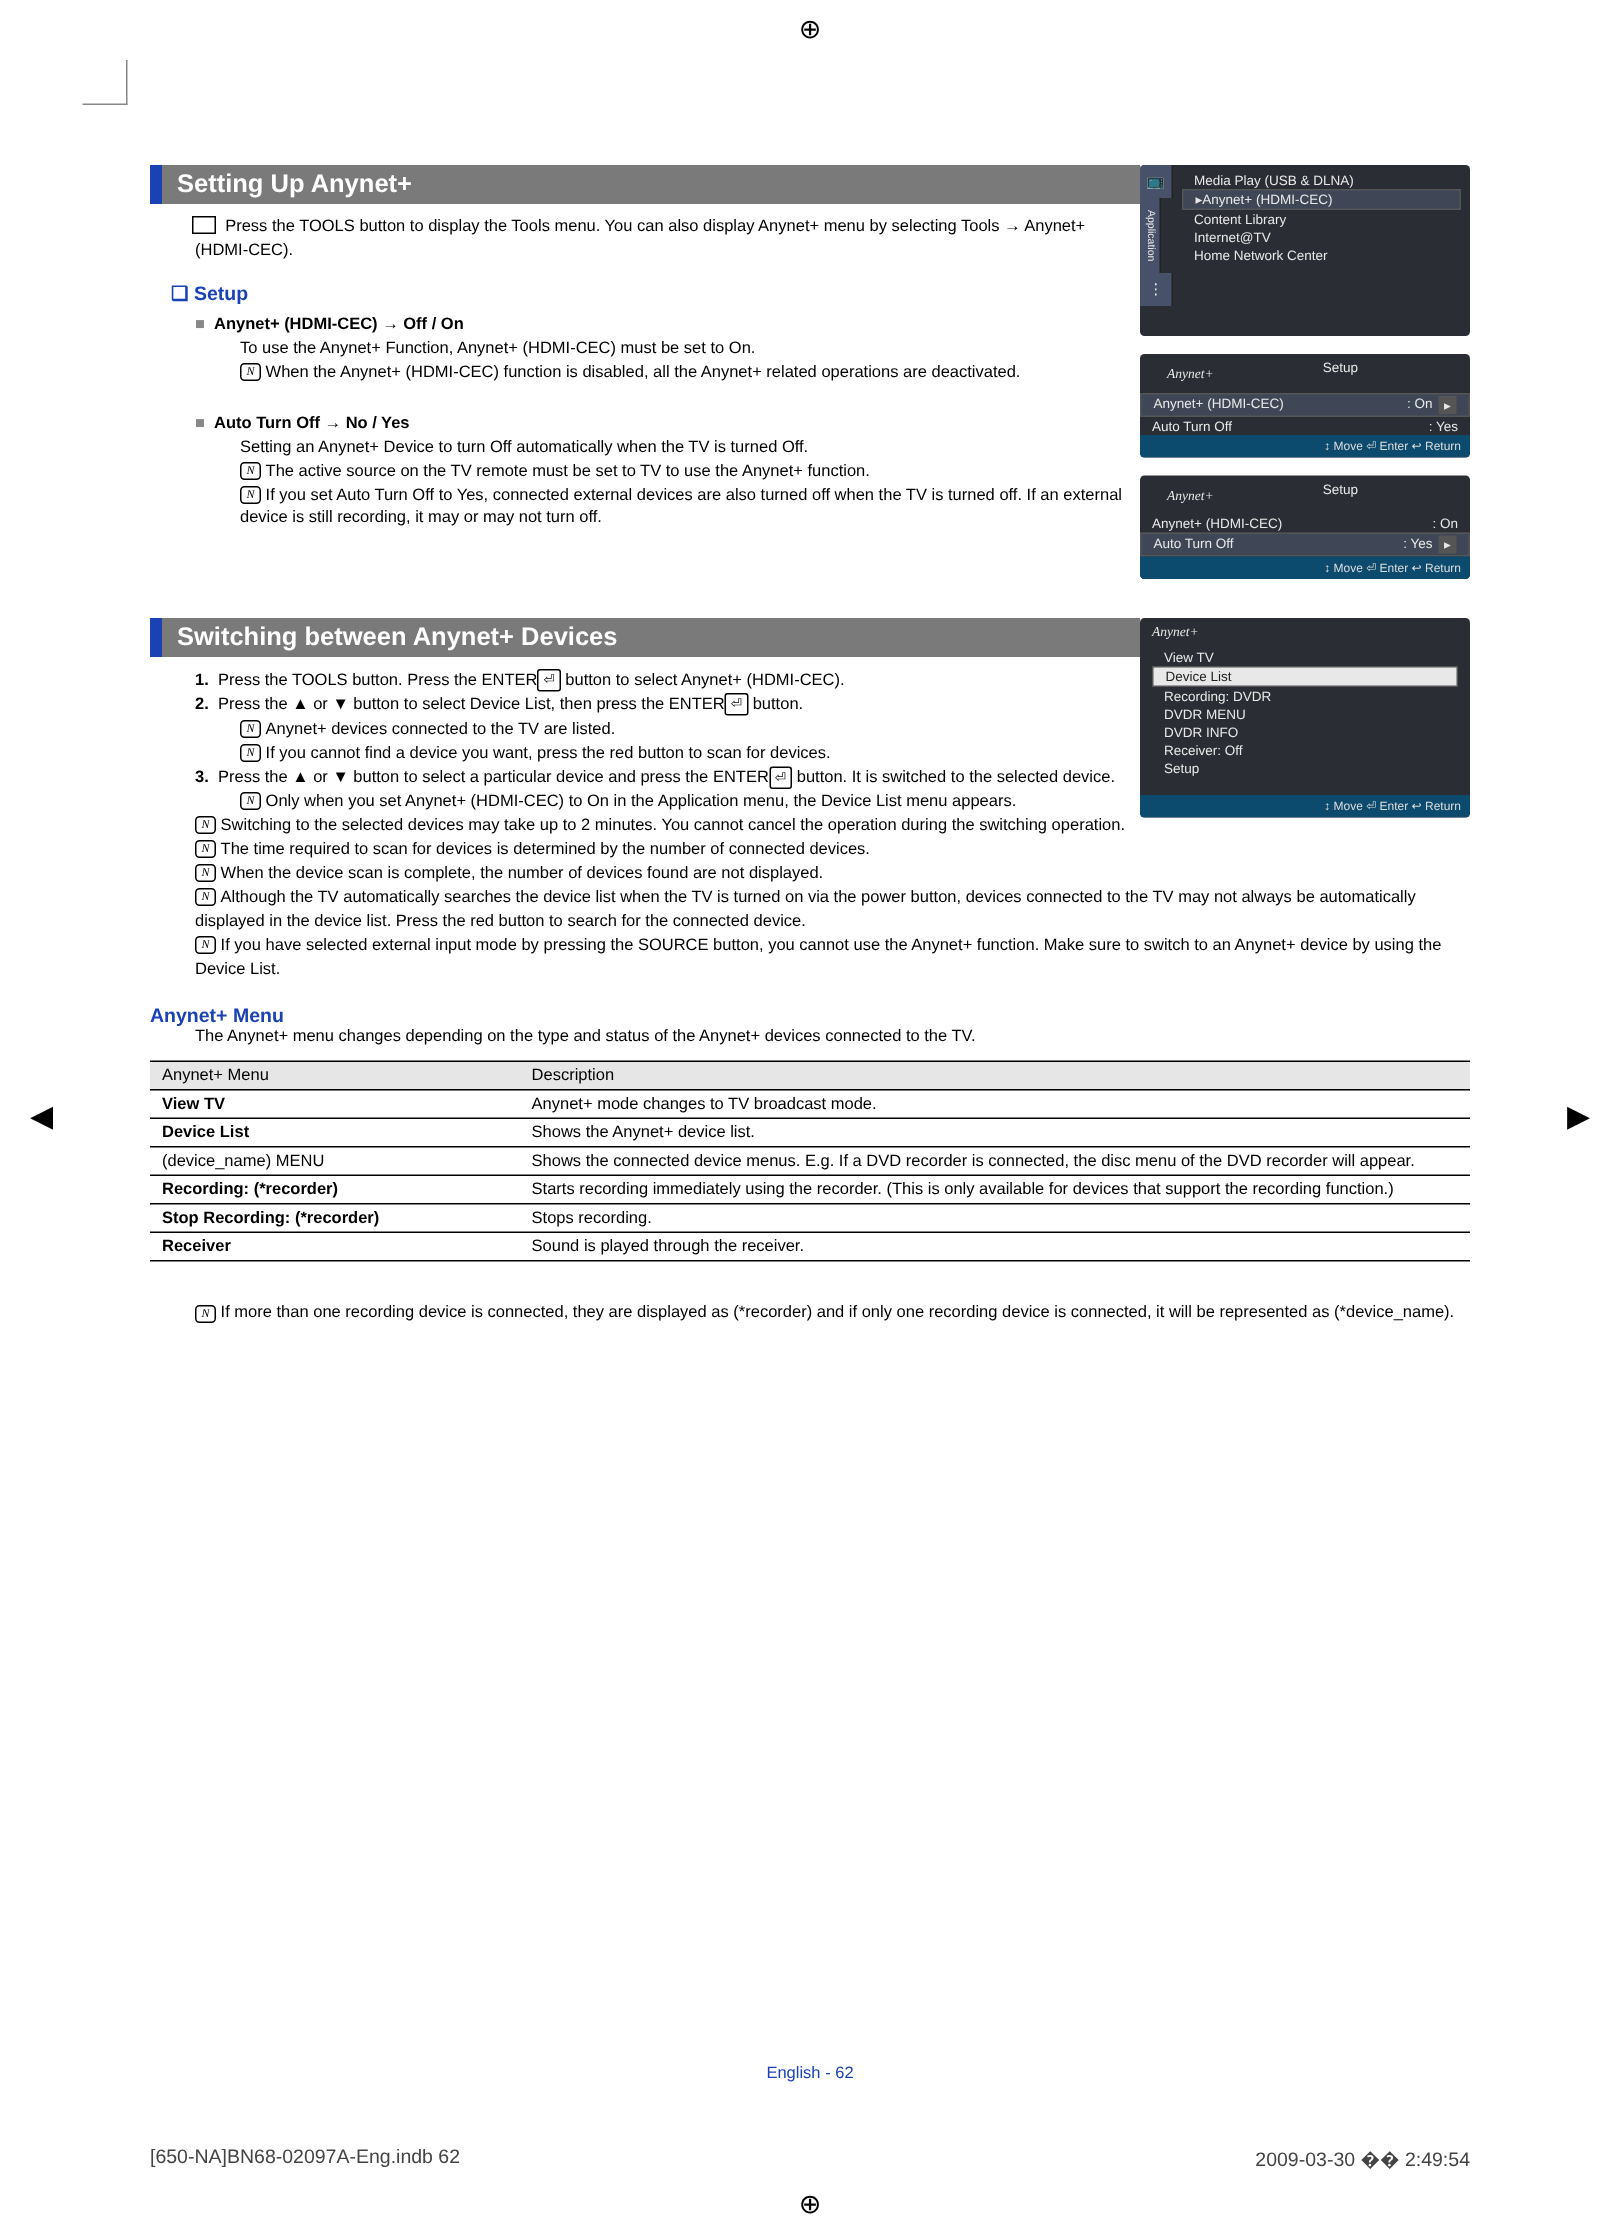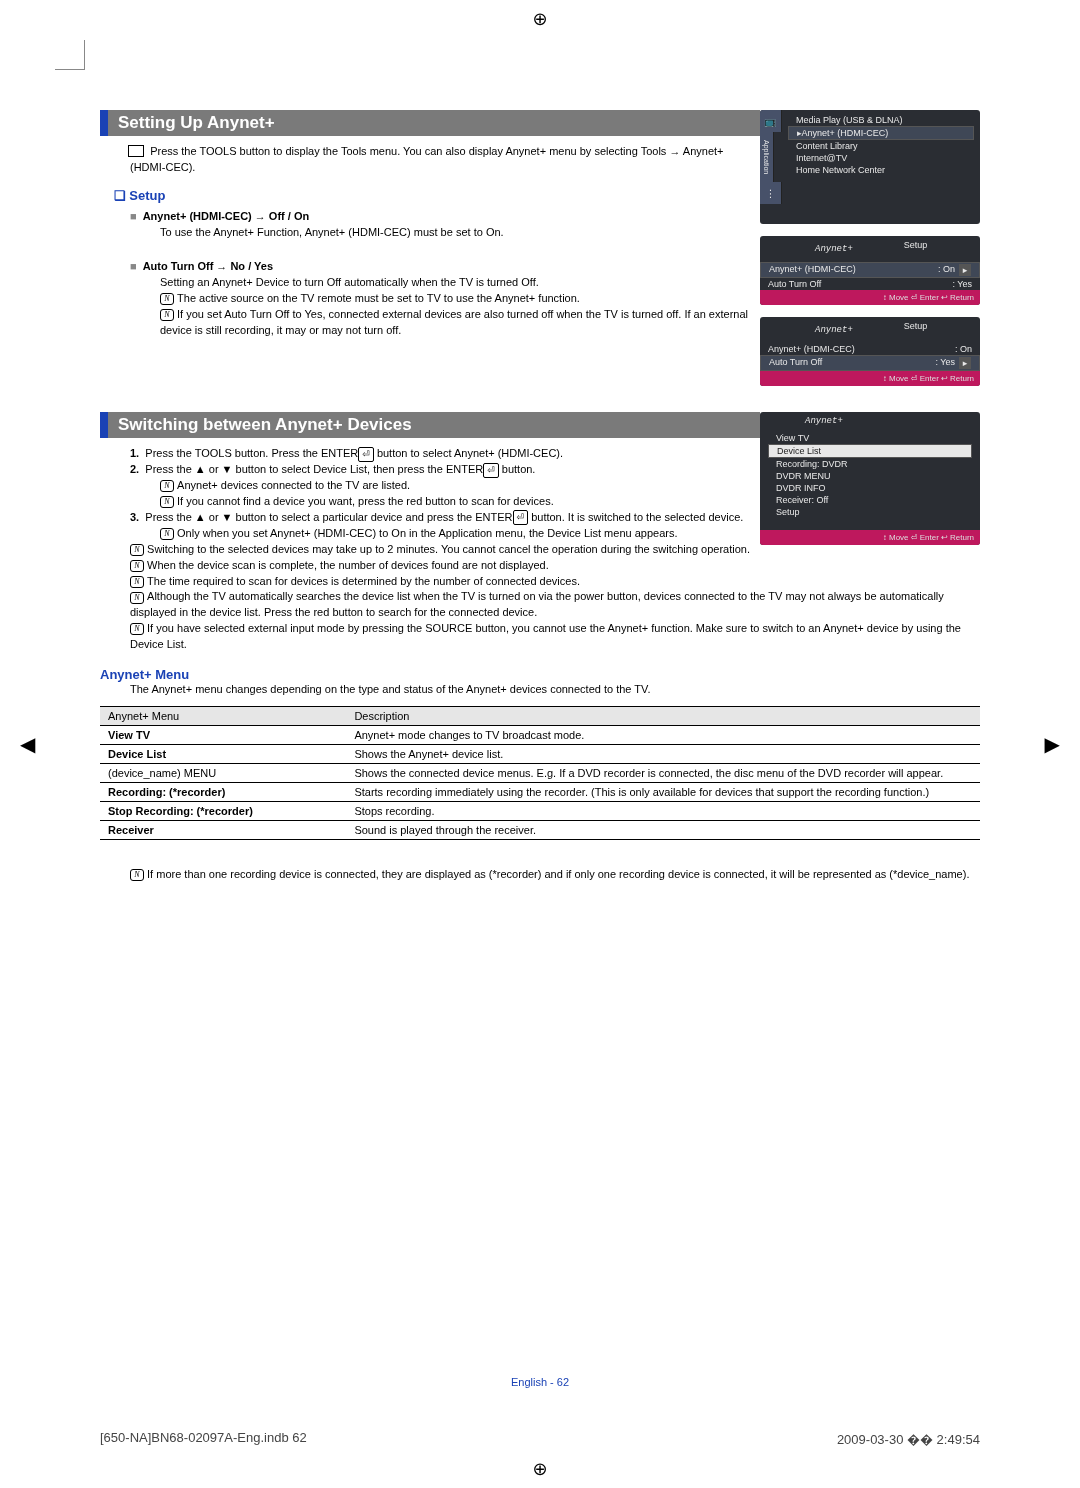--- a/index.html
+++ b/index.html
@@ -45,22 +45,22 @@
   .col-left { flex:1; }
   .col-right { width:220px; }
   .osd {
     background:#2a2d33; color:#e8e8e8; border-radius:3px; font-size:9px;
     margin-bottom:12px; overflow:hidden;
   }
   .osd-tab { width:22px; height:22px; background:#475169; border-right:1px solid #222; display:flex; align-items:center; justify-content:center; font-size:10px;}
   .osd-tab.vert { writing-mode: vertical-rl; font-size:7px; height:50px; width:14px; text-align:center;}
   .osd-row { display:flex; padding:1px 8px; }
   .osd-row.sel { background:#3f4756; border:1px solid #555; }
-  .osd-title { font-style:italic; padding:4px 8px; font-family:Liberation Mono, monospace;margin-left:37px; }
-  .osd-foot { text-align:right; padding:3px 6px; font-size:8px; color:#ddd; background:#be185d;}
+  .osd-title { font-style:italic; padding:4px 8px; font-family:Liberation Serif, serif; }
+  .osd-foot { text-align:right; padding:3px 6px; font-size:8px; color:#ddd; background:#0c4a6e;}
   .osd-col1 { flex:1; }
   .osd-arrow { width:12px; height:12px; background:#555; display:inline-flex; align-items:center; justify-content:center; margin-left:4px; }
   .enter-ic { display:inline-block; border:1px solid #000; border-radius:2px; padding:0 3px; font-size:9px; vertical-align:middle;}
   table.menu { width:100%; border-collapse:collapse; margin-top:8px; }
   table.menu td, table.menu th {
     border-top:1px solid #000; border-bottom:1px solid #000;
     padding:3px 8px; text-align:left; font-size:11px; vertical-align:top;
   }
   table.menu th { background:#e6e6e6; font-weight:normal; }
   .pagefoot { position:absolute; bottom:0; left:0; right:0; text-align:center; font-weight:normal; color:#1a42b5; }
@@ -85,20 +85,21 @@
       <div class="body-block">
         <span class="tools-sym"></span>
         &nbsp;<span>Press the TOOLS button to display the Tools menu. You can also display Anynet+ menu by selecting Tools → Anynet+ (HDMI-CEC).</span>
       </div>
 
       <div class="subhead">Setup</div>
 
       <div class="body-block">
         <div><span class="bullet-sq">■</span><b>Anynet+ (HDMI-CEC) → Off / On</b></div>
         <div class="indent1">To use the Anynet+ Function, Anynet+ (HDMI-CEC) must be set to On.</div>
+        <div class="indent1"><span class="note-sym">N</span>&nbsp;<span>When the Anynet+ (HDMI-CEC) function is disabled, all the Anynet+ related operations are deactivated.</span></div>
       </div>
 
       <div class="body-block" style="margin-top:18px;">
         <div><span class="bullet-sq">■</span><b>Auto Turn Off → No / Yes</b></div>
         <div class="indent1">Setting an Anynet+ Device to turn Off automatically when the TV is turned Off.</div>
         <div class="indent1"><span class="note-sym">N</span>&nbsp;<span>The active source on the TV remote must be set to TV to use the Anynet+ function.</span></div>
         <div class="indent1"><span class="note-sym">N</span>&nbsp;<span>If you set Auto Turn Off to Yes, connected external devices are also turned off when the TV is turned off. If an external device is still recording, it may or may not turn off.</span></div>
       </div>
     </div>
 
@@ -211,22 +212,22 @@
           <div class="osd-row">
               <span>Setup</span>
             </div>
         </div>
         <div class="osd-foot">↕ Move   ⏎ Enter   ↩ Return</div>
       </div>
     </div>
   </div>
 
   <div class="body-block">
+    <div><span class="note-sym">N</span>&nbsp;<span>The time required to scan for devices is determined by the number of connected devices.</span></div>
     <div><span class="note-sym">N</span>&nbsp;<span>When the device scan is complete, the number of devices found are not displayed.</span></div>
-    <div><span class="note-sym">N</span>&nbsp;<span>The time required to scan for devices is determined by the number of connected devices.</span></div>
     <div><span class="note-sym">N</span>&nbsp;<span>Although the TV automatically searches the device list when the TV is turned on via the power button, devices connected to the TV may not always be automatically displayed in the device list. Press the red button to search for the connected device.</span></div>
     <div><span class="note-sym">N</span>&nbsp;<span>If you have selected external input mode by pressing the SOURCE button, you cannot use the Anynet+ function. Make sure to switch to an Anynet+ device by using the Device List.</span></div>
   </div>
 
   <div style="margin-top:14px;">
     <div style="font-weight:bold;color:#1a42b5;font-size:13px;">Anynet+ Menu</div>
     <div class="body-block">The Anynet+ menu changes depending on the type and status of the Anynet+ devices connected to the TV.</div>
     <table class="menu">
       <tbody>
           <tr>

